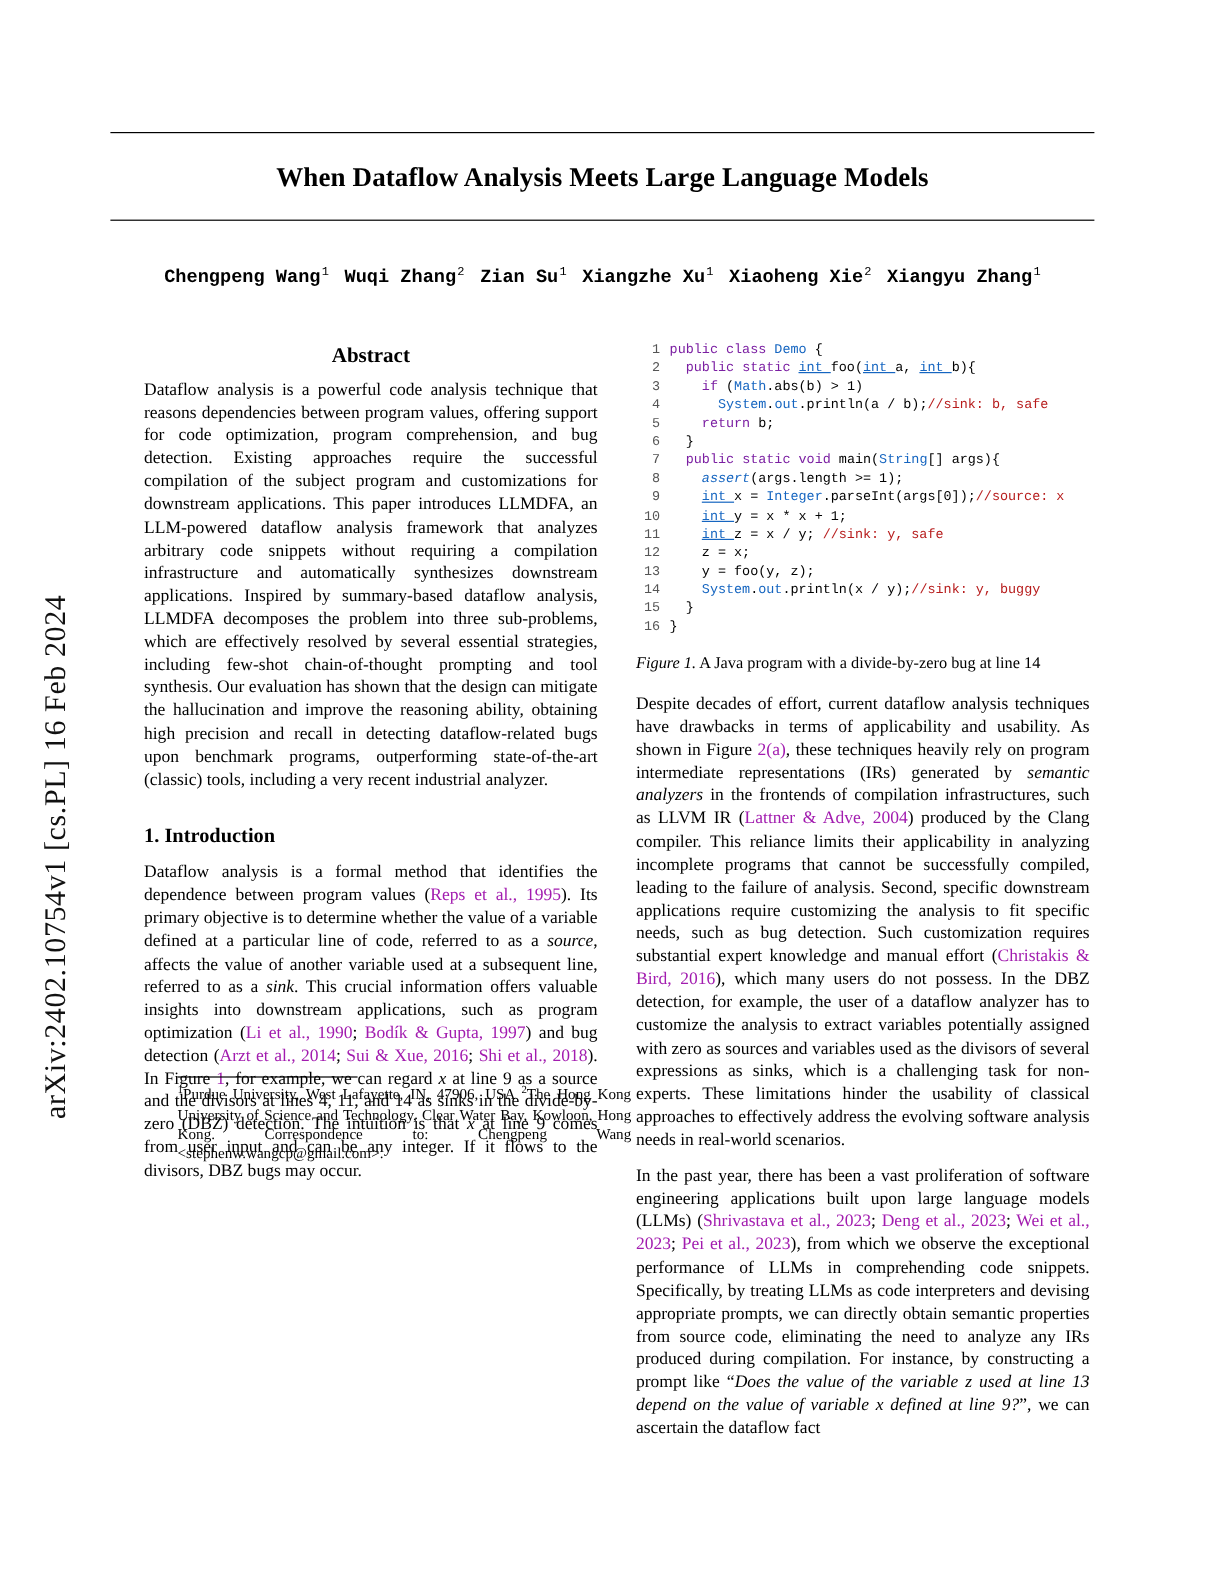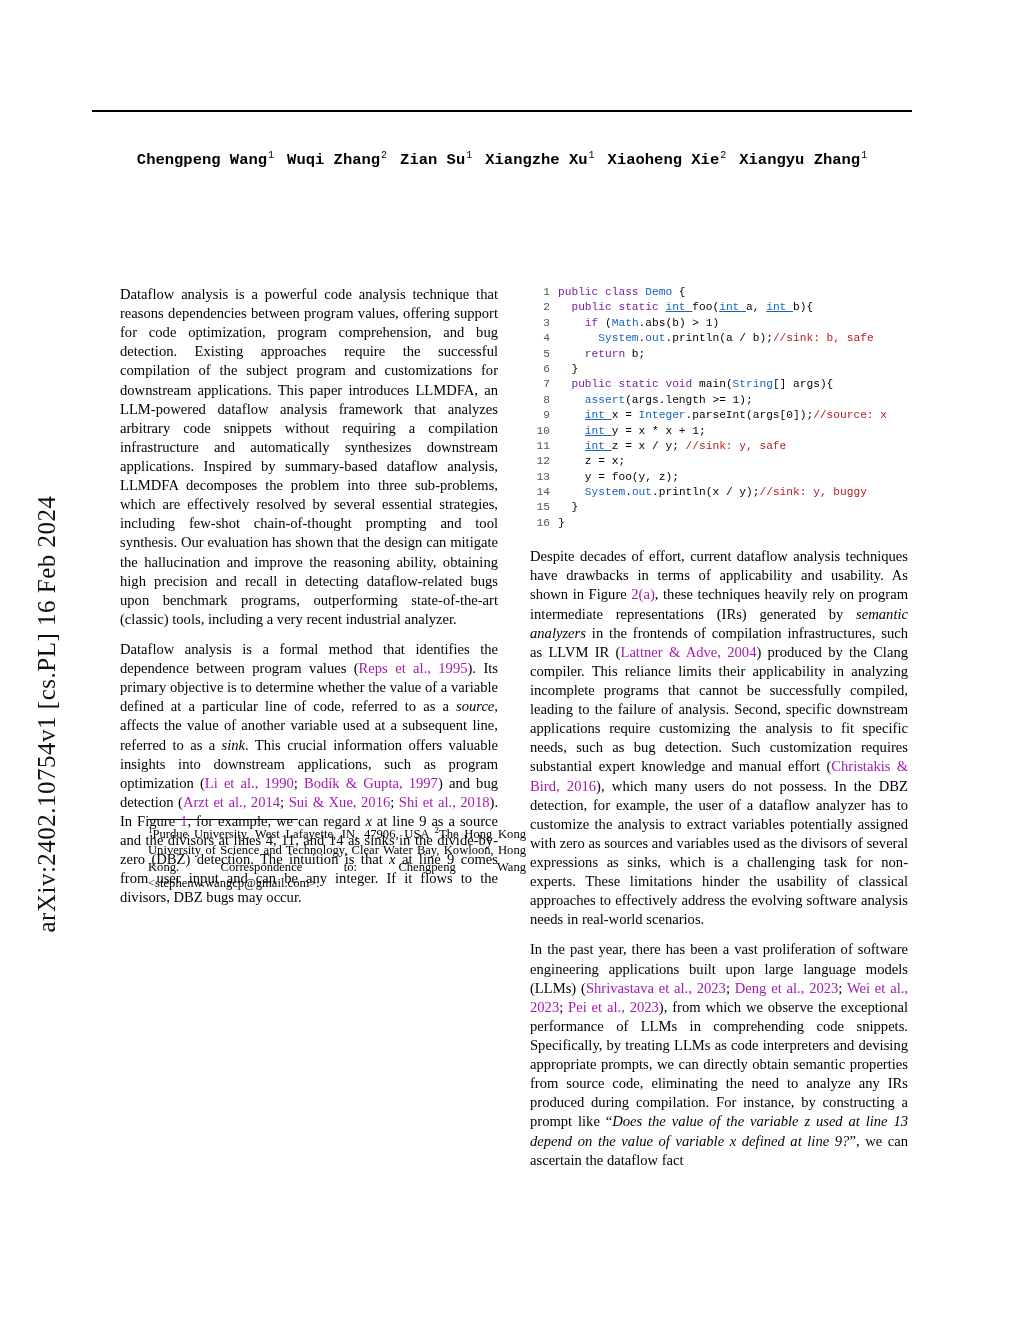--- a/index.html
+++ b/index.html
@@ -140,21 +140,21 @@
   .code-block {
     font-family: "Liberation Mono", monospace;
     font-size: 11.2px;
     line-height: 1.375;
     white-space: pre;
     color: #000;
   }
   .code-line { white-space: pre; }
   .ln { color: #555; display: inline-block; width: 20px; text-align: right; margin-right: 8px; }
   .kw { color: #7b1fa2; }
-  .kw2 { color: #1565c0; }
+  .kw2 { color: #1565c0; font-style: italic; }
   .ty { color: #1565c0; text-decoration: underline; }
   .cm { color: #b71c1c; }
   .num { color: #000; }
   .cls { color: #1565c0; }
   .fig-caption {
     font-size: 13.6px;
     margin-top: 13px;
     line-height: 1.3;
     text-align: left;
   }
@@ -162,42 +162,46 @@
 </style>
 </head>
 <body>
 
 <div class="page">
 
   <div class="arxiv-stamp">arXiv:2402.10754v1  [cs.PL]  16 Feb 2024</div>
 
   <div class="content">
     <div class="rule"></div>
+    <div class="paper-title">When Dataflow Analysis Meets Large Language Models</div>
     <div class="rule"></div>
     <div class="authors">
       <span><span>Chengpeng Wang</span><span class="sup">1</span></span><span class="author-sep"></span><span><span>Wuqi Zhang</span><span class="sup">2</span></span><span class="author-sep"></span><span><span>Zian Su</span><span class="sup">1</span></span><span class="author-sep"></span><span><span>Xiangzhe Xu</span><span class="sup">1</span></span><span class="author-sep"></span><span><span>Xiaoheng Xie</span><span class="sup">2</span></span><span class="author-sep"></span><span><span>Xiangyu Zhang</span><span class="sup">1</span></span>
     </div>
   </div>
 
   <div class="columns">
 
     <div class="col col-left">
+      <div class="sec-abstract">Abstract</div>
       <p class="body">Dataflow analysis is a powerful code analysis technique that reasons dependencies between program values, offering support for code optimization, program comprehension, and bug detection. Existing approaches require the successful compilation of the subject program and customizations for downstream applications. This paper introduces LLMDFA, an LLM-powered dataflow analysis framework that analyzes arbitrary code snippets without requiring a compilation infrastructure and automatically synthesizes downstream applications. Inspired by summary-based dataflow analysis, LLMDFA decomposes the problem into three sub-problems, which are effectively resolved by several essential strategies, including few-shot chain-of-thought prompting and tool synthesis. Our evaluation has shown that the design can mitigate the hallucination and improve the reasoning ability, obtaining high precision and recall in detecting dataflow-related bugs upon benchmark programs, outperforming state-of-the-art (classic) tools, including a very recent industrial analyzer.</p>
 
+      <div class="sec-head">1. Introduction</div>
       <p class="body"><span>Dataflow analysis is a formal method that identifies the dependence between program values (</span><span class="cite">Reps et al., 1995</span><span>). Its primary objective is to determine whether the value of a variable defined at a particular line of code, referred to as a </span><em>source</em><span>, affects the value of another variable used at a subsequent line, referred to as a </span><em>sink</em><span>. This crucial information offers valuable insights into downstream applications, such as program optimization (</span><span class="cite">Li et al., 1990</span><span>; </span><span class="cite">Bodík &amp; Gupta, 1997</span><span>) and bug detection (</span><span class="cite">Arzt et al., 2014</span><span>; </span><span class="cite">Sui &amp; Xue, 2016</span><span>; </span><span class="cite">Shi et al., 2018</span><span>). In Figure </span><span class="cite">1</span><span>, for example, we can regard </span><span class="mi">x</span><span> at line 9 as a source and the divisors at lines 4, 11, and 14 as sinks in the divide-by-zero (DBZ) detection. The intuition is that </span><span class="mi">x</span><span> at line 9 comes from user input and can be any integer. If it flows to the divisors, DBZ bugs may occur.</span></p>
 
       <div class="footnote-wrap">
         <div class="footnote-rule"></div>
         <div class="footnote"><span class="sup">1</span><span>Purdue University, West Lafayette, IN, 47906, USA </span><span class="sup">2</span><span>The Hong Kong University of Science and Technology, Clear Water Bay, Kowloon, Hong Kong. Correspondence to: Chengpeng Wang &lt;stephenw.wangcp@gmail.com&gt;.</span></div>
       </div>
     </div>
 
     <div class="col col-right">
       <div class="figure">
         <div class="code-block" id="code-listing"><div class="code-line"><span class="ln">1</span><span class="kw">public </span><span class="kw">class </span><span class="cls">Demo</span><span class="num"> {</span></div><div class="code-line"><span class="ln">2</span><span class="num">  </span><span class="kw">public </span><span class="kw">static </span><span class="ty">int </span><span class="num">foo</span><span class="num">(</span><span class="ty">int </span><span class="num">a, </span><span class="ty">int </span><span class="num">b){</span></div><div class="code-line"><span class="ln">3</span><span class="num">    </span><span class="kw">if </span><span class="num">(</span><span class="cls">Math</span><span class="num">.abs(b) &gt; 1)</span></div><div class="code-line"><span class="ln">4</span><span class="num">      </span><span class="cls">System</span><span class="num">.</span><span class="cls">out</span><span class="num">.println(a / b);</span><span class="cm">//sink: b, safe</span></div><div class="code-line"><span class="ln">5</span><span class="num">    </span><span class="kw">return </span><span class="num">b;</span></div><div class="code-line"><span class="ln">6</span><span class="num">  }</span></div><div class="code-line"><span class="ln">7</span><span class="num">  </span><span class="kw">public </span><span class="kw">static </span><span class="kw">void </span><span class="num">main</span><span class="num">(</span><span class="cls">String</span><span class="num">[] args){</span></div><div class="code-line"><span class="ln">8</span><span class="num">    </span><span class="kw2">assert</span><span class="num">(args.length &gt;= 1);</span></div><div class="code-line"><span class="ln">9</span><span class="num">    </span><span class="ty">int </span><span class="num">x = </span><span class="cls">Integer</span><span class="num">.parseInt(args[0]);</span><span class="cm">//source: x</span></div><div class="code-line"><span class="ln">10</span><span class="num">    </span><span class="ty">int </span><span class="num">y = x * x + 1;</span></div><div class="code-line"><span class="ln">11</span><span class="num">    </span><span class="ty">int </span><span class="num">z = x / y; </span><span class="cm">//sink: y, safe</span></div><div class="code-line"><span class="ln">12</span><span class="num">    z = x;</span></div><div class="code-line"><span class="ln">13</span><span class="num">    y = foo(y, z);</span></div><div class="code-line"><span class="ln">14</span><span class="num">    </span><span class="cls">System</span><span class="num">.</span><span class="cls">out</span><span class="num">.println(x / y);</span><span class="cm">//sink: y, buggy</span></div><div class="code-line"><span class="ln">15</span><span class="num">  }</span></div><div class="code-line"><span class="ln">16</span><span class="num">}</span></div></div>
+        <div class="fig-caption"><span class="lbl">Figure 1.</span><span> A Java program with a divide-by-zero bug at line 14</span></div>
       </div>
 
       <p class="body" style="margin-top:14px;"><span>Despite decades of effort, current dataflow analysis techniques have drawbacks in terms of applicability and usability. As shown in Figure </span><span class="cite">2(a)</span><span>, these techniques heavily rely on program intermediate representations (IRs) generated by </span><em>semantic analyzers</em><span> in the frontends of compilation infrastructures, such as LLVM IR (</span><span class="cite">Lattner &amp; Adve, 2004</span><span>) produced by the Clang compiler. This reliance limits their applicability in analyzing incomplete programs that cannot be successfully compiled, leading to the failure of analysis. Second, specific downstream applications require customizing the analysis to fit specific needs, such as bug detection. Such customization requires substantial expert knowledge and manual effort (</span><span class="cite">Christakis &amp; Bird, 2016</span><span>), which many users do not possess. In the DBZ detection, for example, the user of a dataflow analyzer has to customize the analysis to extract variables potentially assigned with zero as sources and variables used as the divisors of several expressions as sinks, which is a challenging task for non-experts. These limitations hinder the usability of classical approaches to effectively address the evolving software analysis needs in real-world scenarios.</span></p>
 
       <p class="body"><span>In the past year, there has been a vast proliferation of software engineering applications built upon large language models (LLMs) (</span><span class="cite">Shrivastava et al., 2023</span><span>; </span><span class="cite">Deng et al., 2023</span><span>; </span><span class="cite">Wei et al., 2023</span><span>; </span><span class="cite">Pei et al., 2023</span><span>), from which we observe the exceptional performance of LLMs in comprehending code snippets. Specifically, by treating LLMs as code interpreters and devising appropriate prompts, we can directly obtain semantic properties from source code, eliminating the need to analyze any IRs produced during compilation. For instance, by constructing a prompt like “</span><em>Does the value of the variable z used at line 13 depend on the value of variable x defined at line 9?</em><span>”, we can ascertain the dataflow fact</span></p>
     </div>
   </div>
 </div>
 
 </body></html>

